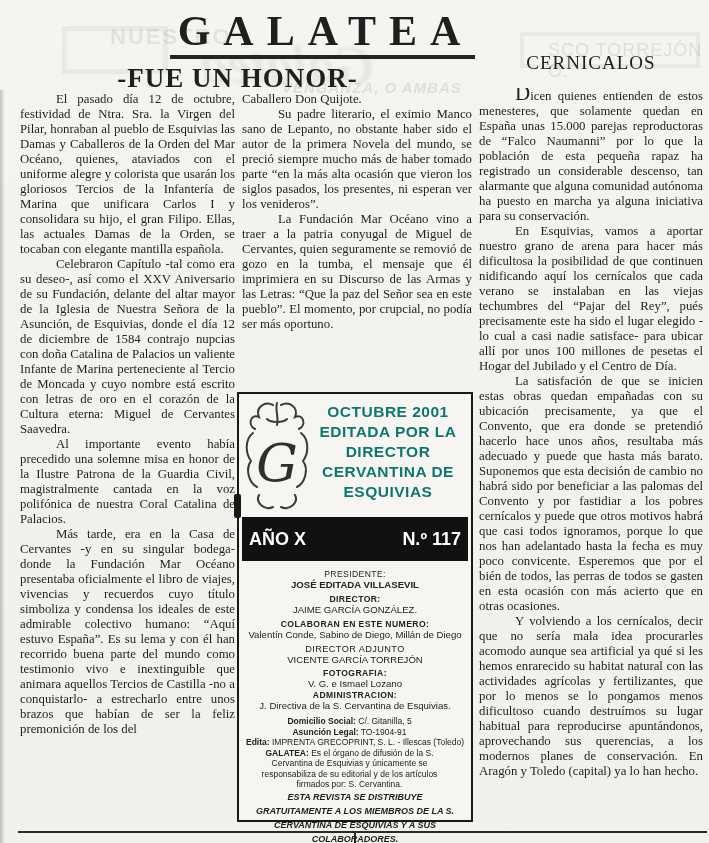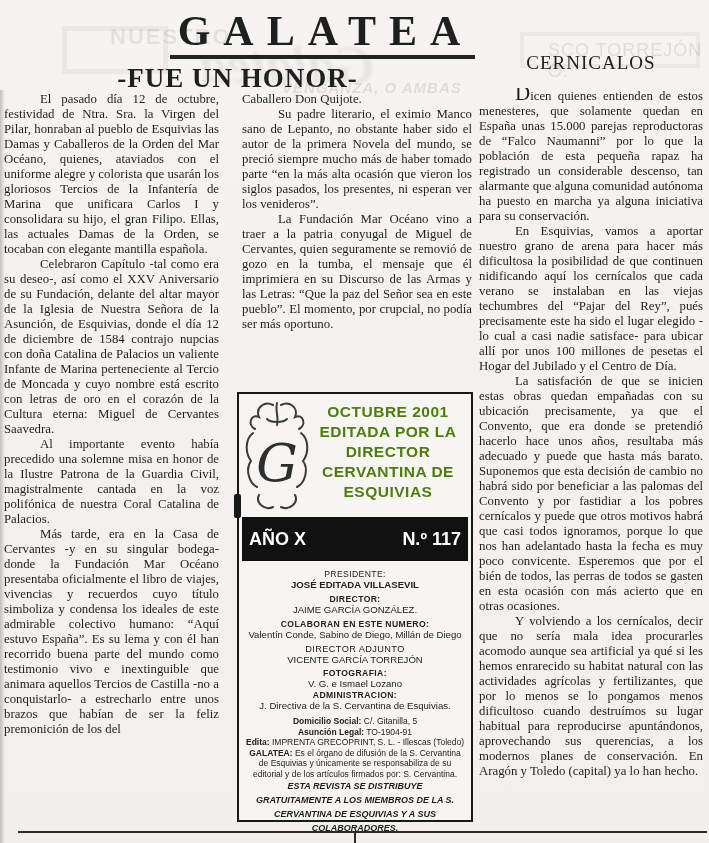--- a/index.html
+++ b/index.html
@@ -27,43 +27,43 @@
   .galatea{display:inline-block;font-size:42px;font-weight:bold;letter-spacing:13px;
     padding:0 2px 1px 8px;border-bottom:4px solid #242424;line-height:1.1;}
   .honor-title{position:absolute;top:63px;left:10px;width:455px;text-align:center;
     font-size:27px;font-weight:bold;letter-spacing:1px;}
   .cern-title{position:absolute;top:52px;left:479px;width:224px;text-align:center;
     font-size:19px;font-weight:normal;letter-spacing:1px;}
   
   .bodycol{position:absolute;font-size:12.8px;line-height:15px;text-align:justify;overflow:hidden;}
   .bodycol p{margin:0;text-indent:36px;}
   .bodycol p.noindent{text-indent:0;}
-  .col1{left:4px;top:92px;width:215px;height:733px;}
+  .col1{left:20px;top:92px;width:215px;height:733px;}
   .col2top{left:242px;top:92px;width:230px;height:298px;}
   .col3{left:479px;top:88px;width:224px;height:740px;}
   .col3 p.dropcap::first-letter{font-size:21px;line-height:10px;}
   
   .mastbox{position:absolute;left:237px;top:392px;width:236px;height:430px;
     border:2px solid #181818;background:#f6f5f2;box-sizing:border-box;
     font-family:"Liberation Sans",sans-serif;text-align:center;}
   .mast-blob{position:absolute;left:-5px;top:100px;width:7px;height:24px;background:#181818;border-radius:2px;}
   .mast-head{display:flex;align-items:flex-start;padding:5px 6px 0 4px;}
   .emblem{width:68px;height:116px;flex:0 0 68px;}
   .mast-head-lines{flex:1;font-weight:bold;font-size:15.5px;line-height:20px;
-    letter-spacing:.5px;padding-top:3px;color:#4d7c0f;}
+    letter-spacing:.5px;padding-top:3px;color:#0f766e;}
   .mast-bar{display:flex;justify-content:space-between;align-items:center;
     background:#111;color:#fff;height:44px;margin:2px 3px 0 3px;padding:0 7px;
     font-weight:bold;font-size:18px;}
   .mast-credits{padding:4px 8px 0 8px;}
   .credit{margin-top:4px;}
   .credit-label{font-size:8.6px;line-height:10px;letter-spacing:.4px;color:#222;}
   .credit-value{font-size:9.6px;line-height:11px;color:#222;}
   .credit.c-bold-label .credit-label{font-weight:bold;}
   .credit.c-bold-value .credit-value{font-weight:bold;}
-  .mast-info{padding:5px 7px 0 7px;}
+  .mast-info{padding:5px 18px 0 7px;}
   .info-line{font-size:8.5px;line-height:10.5px;white-space:nowrap;color:#222;}
   .info-line.info-wrap{white-space:normal;}
   .info-label{font-weight:bold;}
   .mast-notice{padding:0 10px;font-weight:bold;font-style:italic;
     font-size:9px;line-height:14px;color:#1d1d1d;}
   
   .bottom-rule{position:absolute;left:18px;top:831px;width:689px;height:2px;background:#2a2a2a;}
   .bottom-tick{position:absolute;left:354px;top:833px;width:2px;height:10px;background:#2a2a2a;}
 </style>
 </head>

